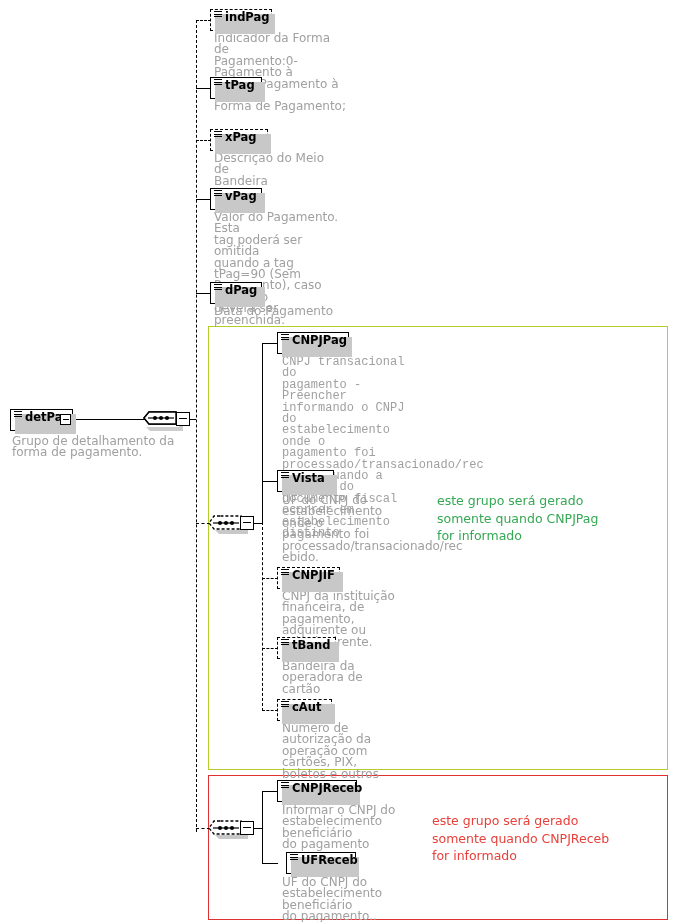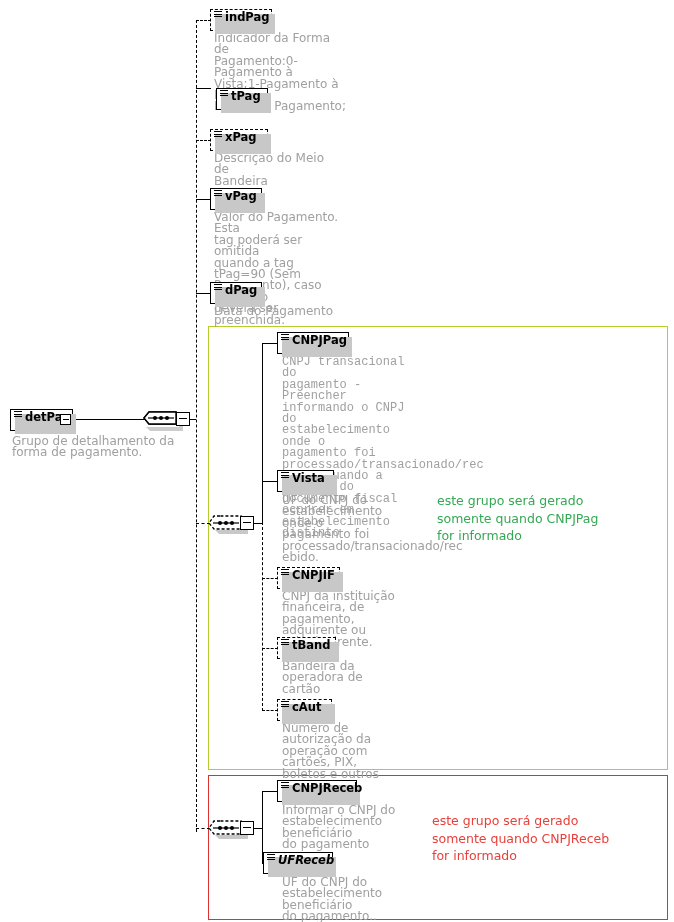--- a/index.html
+++ b/index.html
@@ -182,21 +182,21 @@
         <i></i>
         <i></i>
       </span>
     <span class="label">indPag</span>
   </div>
   <div class="desc" style="left: 214px; top: 33px; width: 128px; white-space: pre-line;">Indicador da Forma de
 Pagamento:0-Pagamento à
 Vista;1-Pagamento à Prazo;</div>
 
   <div class="ln h" style="left:196px; top:88px; width:15px;"></div>
-  <div class="node" style="left:216px; top:77px; width:52px;margin-top:11px;">
+  <div class="node" style="left:210px; top:77px; width:52px;">
     <span class="shadow"></span>
     <span class="glyph">
         <i></i>
         <i></i>
         <i></i>
       </span>
     <span class="label">tPag</span>
   </div>
   <div class="desc" style="left: 214px; top: 101px; width: 160px; white-space: pre-line;">Forma de Pagamento;</div>
 
@@ -366,21 +366,21 @@
         <i></i>
         <i></i>
       </span>
     <span class="label">CNPJReceb</span>
   </div>
   <div class="desc" style="left: 282px; top: 805px; width: 140px; white-space: pre-line;">Informar o CNPJ do
 estabelecimento beneficiário
 do pagamento</div>
 
   <div class="ln h" style="left:262px; top:863px; width:16px;"></div>
-  <div class="node" style="left:263px; top:852px; width:70px;font-style:italic;">
+  <div class="node" style="left:286px; top:852px; width:70px;">
     <span class="shadow"></span>
     <span class="glyph">
         <i></i>
         <i></i>
         <i></i>
       </span>
     <span class="label">UFReceb</span>
   </div>
   <div class="desc" style="left: 282px; top: 877px; width: 140px; white-space: pre-line;">UF do CNPJ do
 estabelecimento beneficiário

